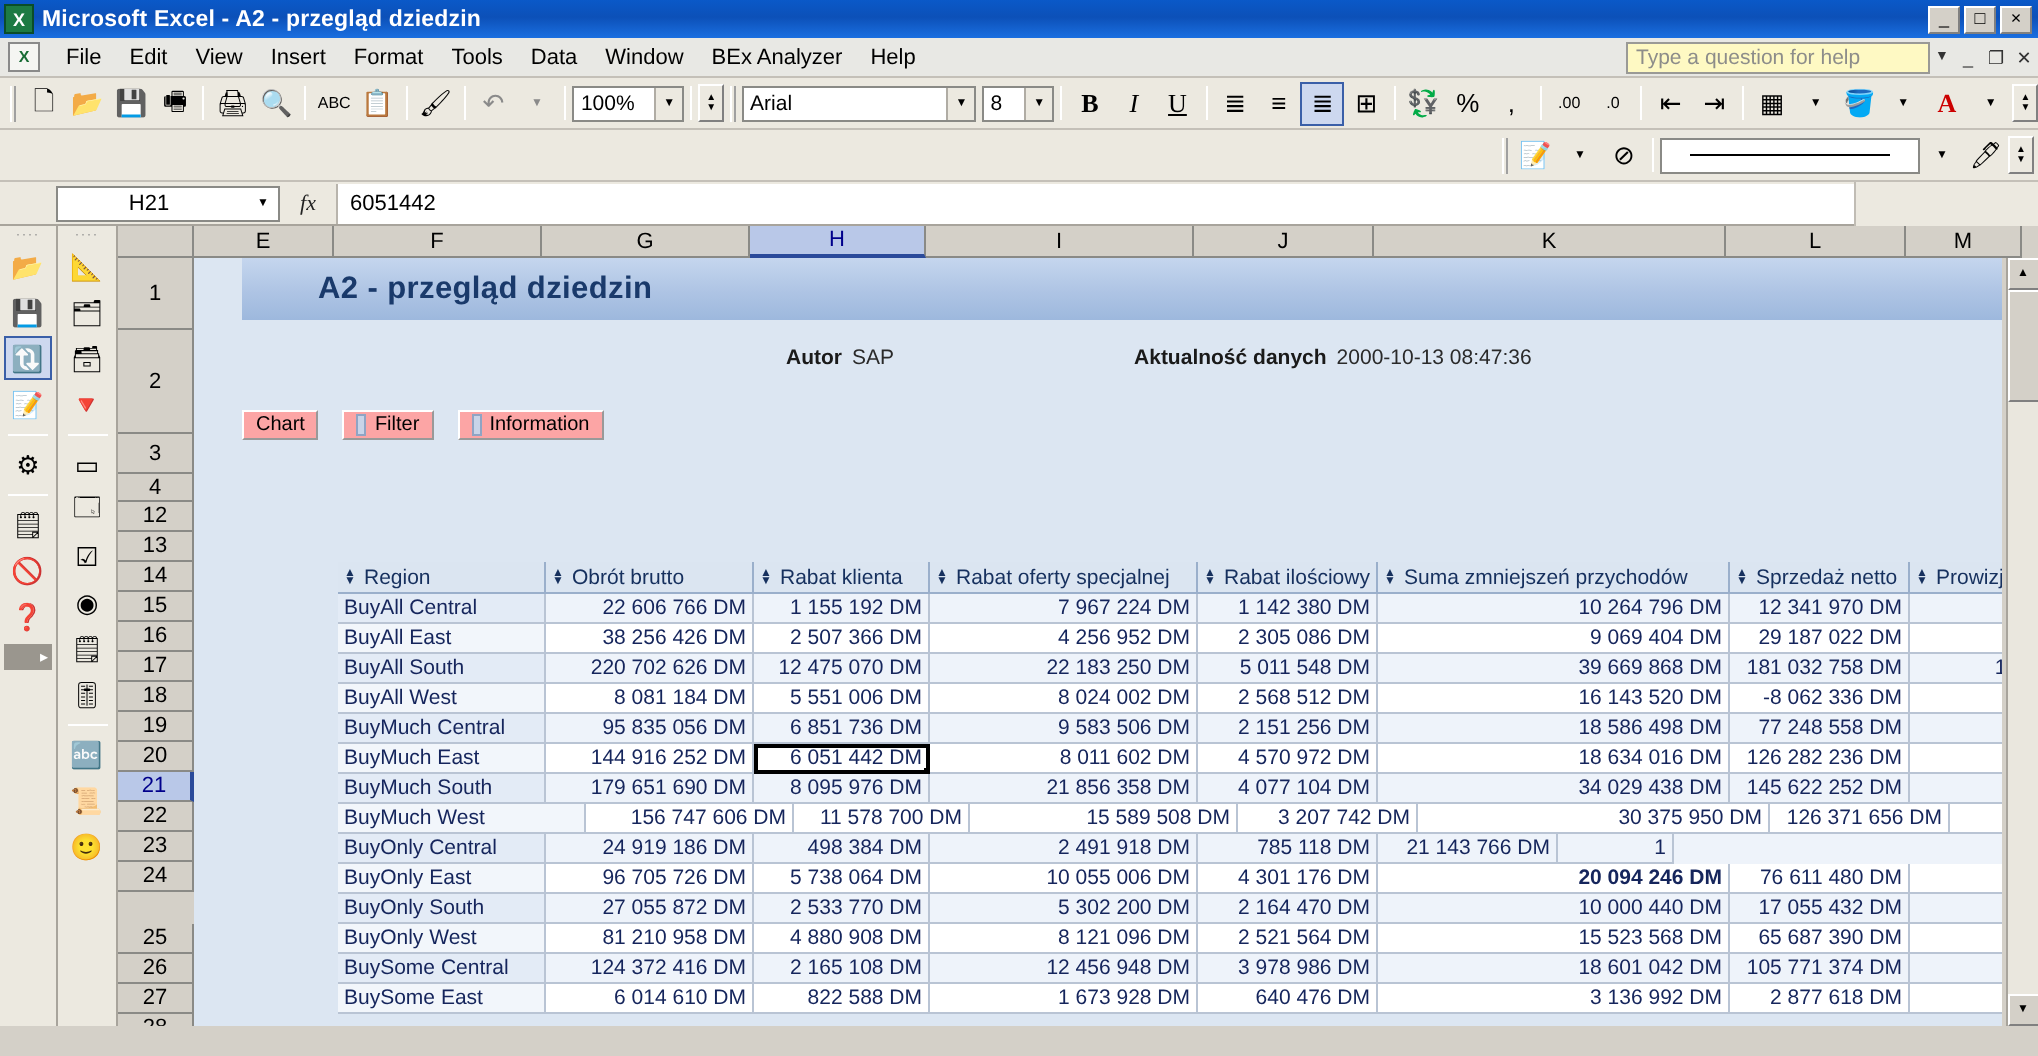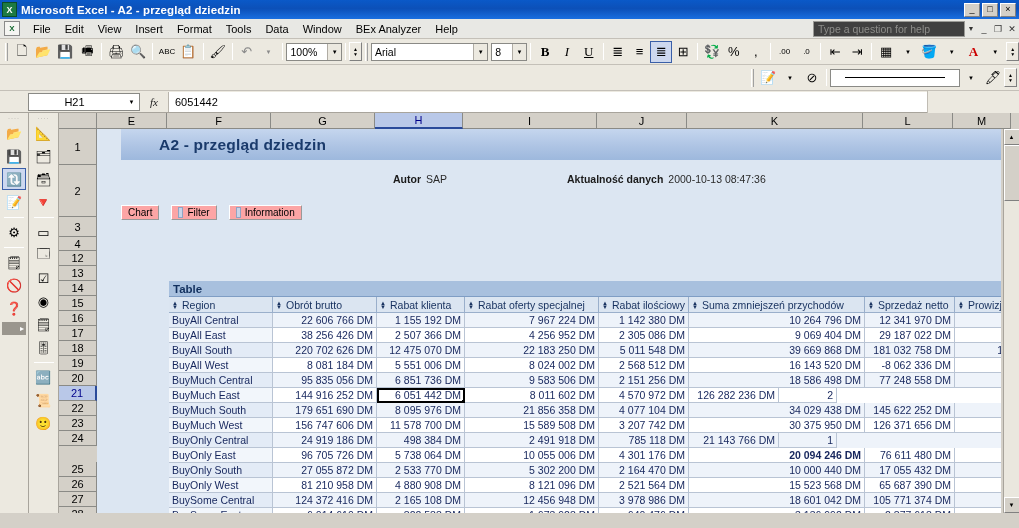--- a/index.html
+++ b/index.html
@@ -35,21 +35,21 @@
     height:20px;background:#e8e8e4;display:flex;align-items:center;
     border-bottom:1px solid #c4c0b8;padding-left:2px;
   }
   .menu-doc-icon{
     width:16px;height:15px;margin:0 6px 0 2px;border:1px solid #8a8a8a;background:#f5f5f2;
     display:flex;align-items:center;justify-content:center;font-size:8px;color:#176b33;font-weight:bold;
   }
   .menu-item{padding:2px 7px;font-size:11px;color:#000;white-space:nowrap;}
   .menu-spacer{flex:1;}
   .askbox{
-    width:152px;height:16px;background:#404040;border:1px solid #9a9a96;
+    width:152px;height:16px;background:#fef9c3;border:1px solid #9a9a96;
     font-size:10.5px;color:#8d8d8a;padding:1px 4px;display:flex;align-items:center;
   }
   .ask-arrow{width:12px;height:16px;display:flex;align-items:center;justify-content:center;font-size:7px;color:#333;}
   .mini-btn{width:14px;height:14px;display:flex;align-items:center;justify-content:center;font-size:9px;color:#333;}
 
   
   .toolbar{
     height:26px;background:#ece9e0;display:flex;align-items:center;
     border-bottom:1px solid #c4c0b8;padding-left:2px;
   }
@@ -417,21 +417,20 @@
             <span class="grp"></span>
             <span>Filter</span>
           </div>
           <div class="xbtn">
             <span class="grp"></span>
             <span>Information</span>
           </div>
         </div>
 
         <div class="tbl">
-          <div class="tbl-cap">Table</div>
           <div class="tbl-hdr" id="table-header">
               <div class="th" style="width: 104px;">
                 <span class="sortglyph">
                   <span>▲</span>
                   <span>▼</span>
                 </span>
                 <span>Region</span>
               </div>
               <div class="th" style="width: 104px;">
                 <span class="sortglyph">
@@ -533,35 +532,36 @@
                 <div class="td num" style="width: 176px;">18 586 498 DM</div>
                 <div class="td num" style="width: 90px;">77 248 558 DM</div>
                 <div class="td num" style="width: 58px;">4 </div>
               </div>
               <div class="trow plain">
                 <div class="td txt region" style="width: 104px;">BuyMuch East</div>
                 <div class="td num" style="width: 104px;">144 916 252 DM</div>
                 <div class="td num selcell" style="width: 88px;">6 051 442 DM<span class="selhandle"></span></div>
                 <div class="td num" style="width: 134px;">8 011 602 DM</div>
                 <div class="td num" style="width: 90px;">4 570 972 DM</div>
+                <div class="td num" style="width: 176px;">18 634 016 DM</div>
                 <div class="td num" style="width: 90px;">126 282 236 DM</div>
                 <div class="td num" style="width: 58px;">2 </div>
               </div>
               <div class="trow alt">
                 <div class="td txt region" style="width: 104px;">BuyMuch South</div>
                 <div class="td num" style="width: 104px;">179 651 690 DM</div>
                 <div class="td num" style="width: 88px;">8 095 976 DM</div>
                 <div class="td num" style="width: 134px;">21 856 358 DM</div>
                 <div class="td num" style="width: 90px;">4 077 104 DM</div>
                 <div class="td num" style="width: 176px;">34 029 438 DM</div>
                 <div class="td num" style="width: 90px;">145 622 252 DM</div>
                 <div class="td num" style="width: 58px;">7 </div>
               </div>
               <div class="trow plain">
-                <div class="td txt region" style="width: 104px;">BuyMuch West</div>
+                <div class="td txt region" style="width: 124px;">BuyMuch West</div>
                 <div class="td num" style="width: 104px;">156 747 606 DM</div>
                 <div class="td num" style="width: 88px;">11 578 700 DM</div>
                 <div class="td num" style="width: 134px;">15 589 508 DM</div>
                 <div class="td num" style="width: 90px;">3 207 742 DM</div>
                 <div class="td num" style="width: 176px;">30 375 950 DM</div>
                 <div class="td num" style="width: 90px;">126 371 656 DM</div>
                 <div class="td num" style="width: 58px;">7 </div>
               </div>
               <div class="trow alt">
                 <div class="td txt region" style="width: 104px;">BuyOnly Central</div>

